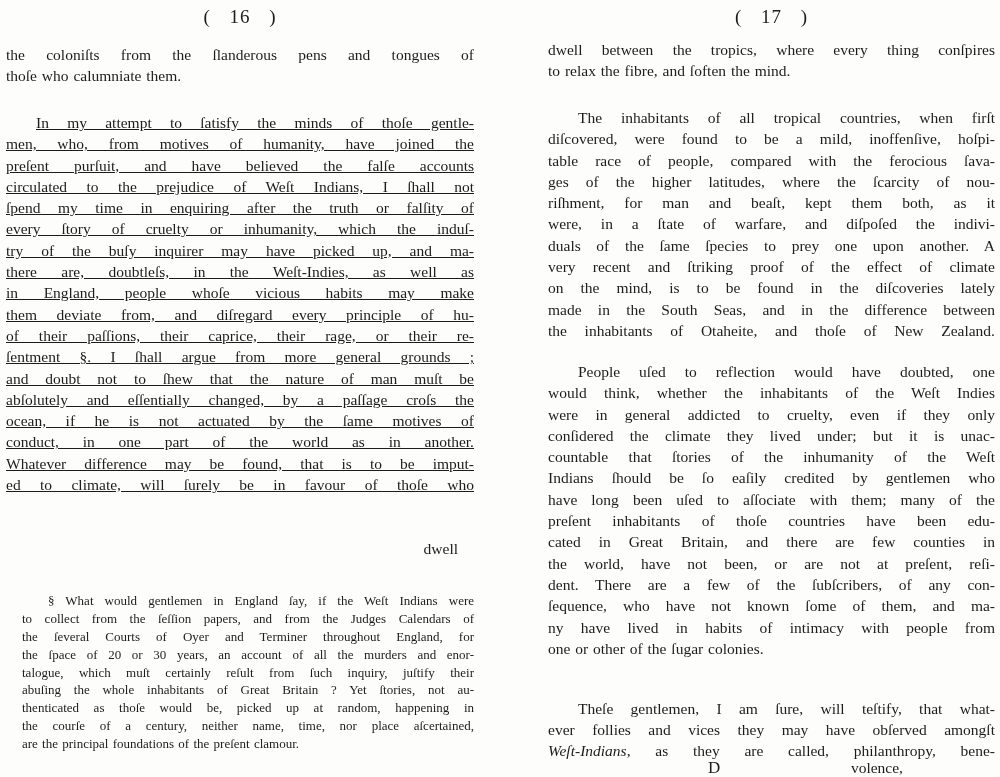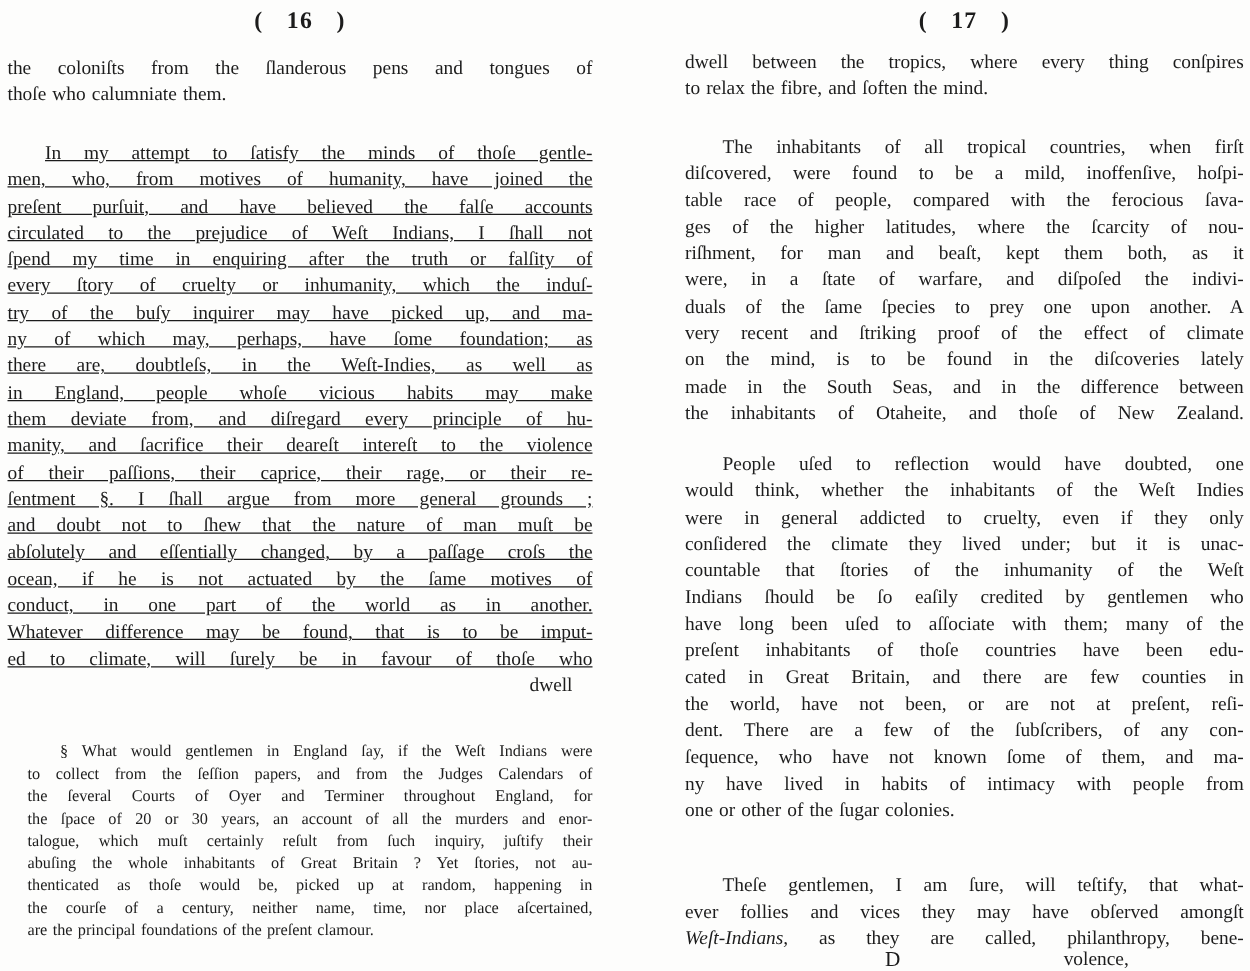--- a/index.html
+++ b/index.html
@@ -20,21 +20,21 @@
   #page-left  { left: 6px;   width: 468px; height: 777px; }
   #page-right { left: 548px; width: 447px; height: 582px; }
 
   .page-header {
     position: absolute;
     left: 0; right: 0;
     text-align: center;
     font-size: 19px;
     letter-spacing: 1px;
     word-spacing: 13px;
-    font-weight: bold;
+    font-weight: normal;
   }
 
   .block { position: absolute; left: 0; right: 0; }
 
   .line {
     font-size: 15.5px;
     line-height: 21.3px;
     height: 21.3px;
     text-align: justify;
     text-align-last: justify;
@@ -116,25 +116,23 @@
         <div class="line no-j">thoſe who calumniate them.</div>
       </div>
     <div id="left-para-main" class="block">
         <div class="line ind">In my attempt to ſatisfy the minds of thoſe gentle-</div>
         <div class="line">men, who, from motives of humanity, have joined the</div>
         <div class="line">preſent purſuit, and have believed the falſe accounts</div>
         <div class="line">circulated to the prejudice of Weſt Indians, I ſhall not</div>
         <div class="line">ſpend my time in enquiring after the truth or falſity of</div>
         <div class="line">every ſtory of cruelty or inhumanity, which the induſ-</div>
         <div class="line">try of the buſy inquirer may have picked up, and ma-</div>
-        <div class="line">ny of which may, perhaps, have ſome foundation; as</div>
         <div class="line">there are, doubtleſs, in the Weſt-Indies, as well as</div>
         <div class="line">in England, people whoſe vicious habits may make</div>
         <div class="line">them deviate from, and diſregard every principle of hu-</div>
-        <div class="line">manity, and ſacrifice their deareſt intereſt to the violence</div>
         <div class="line">of their paſſions, their caprice, their rage, or their re-</div>
         <div class="line">ſentment §. I ſhall argue from more general grounds ;</div>
         <div class="line">and doubt not to ſhew that the nature of man muſt be</div>
         <div class="line">abſolutely and eſſentially changed, by a paſſage croſs the</div>
         <div class="line">ocean, if he is not actuated by the ſame motives of</div>
         <div class="line">conduct, in one part of the world as in another.</div>
         <div class="line">Whatever difference may be found, that is to be imput-</div>
         <div class="line">ed to climate, will ſurely be in favour of thoſe who</div>
       </div>
     <div id="left-catchword" class="catchword-line">dwell</div>

